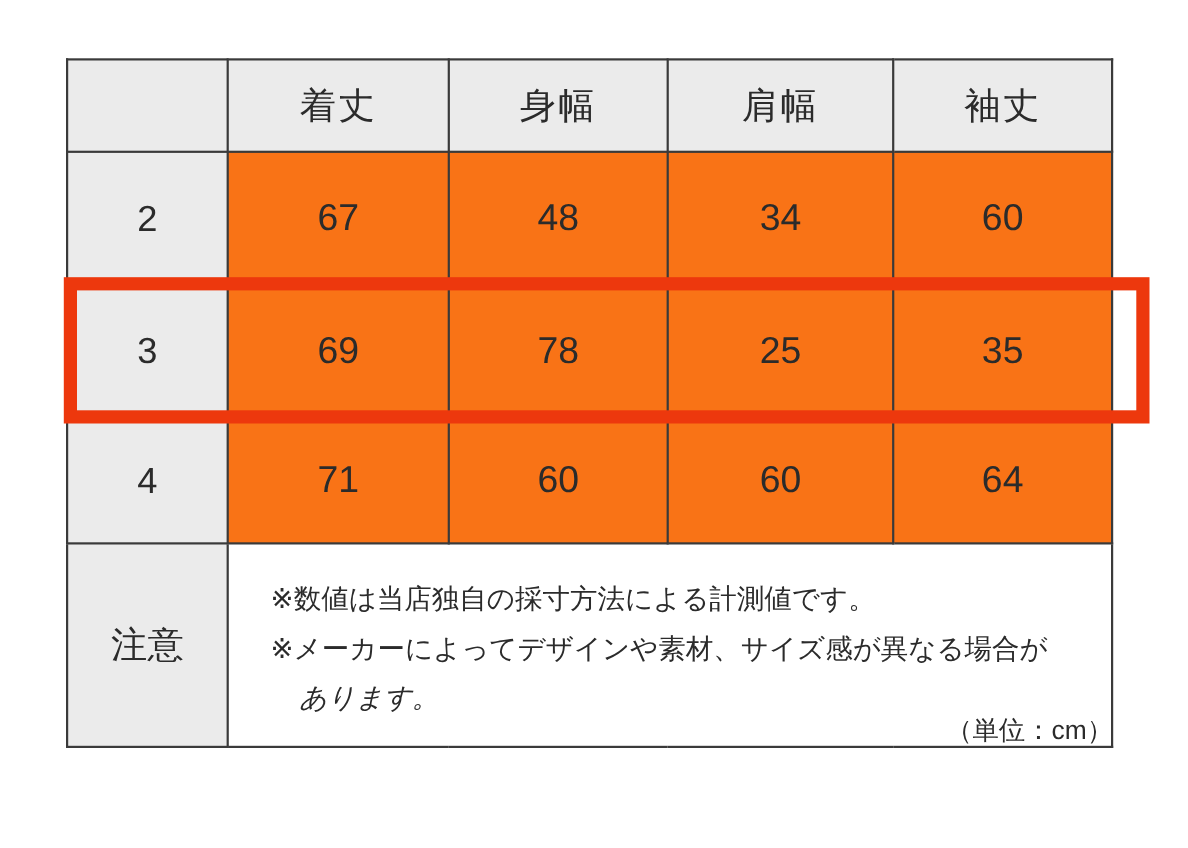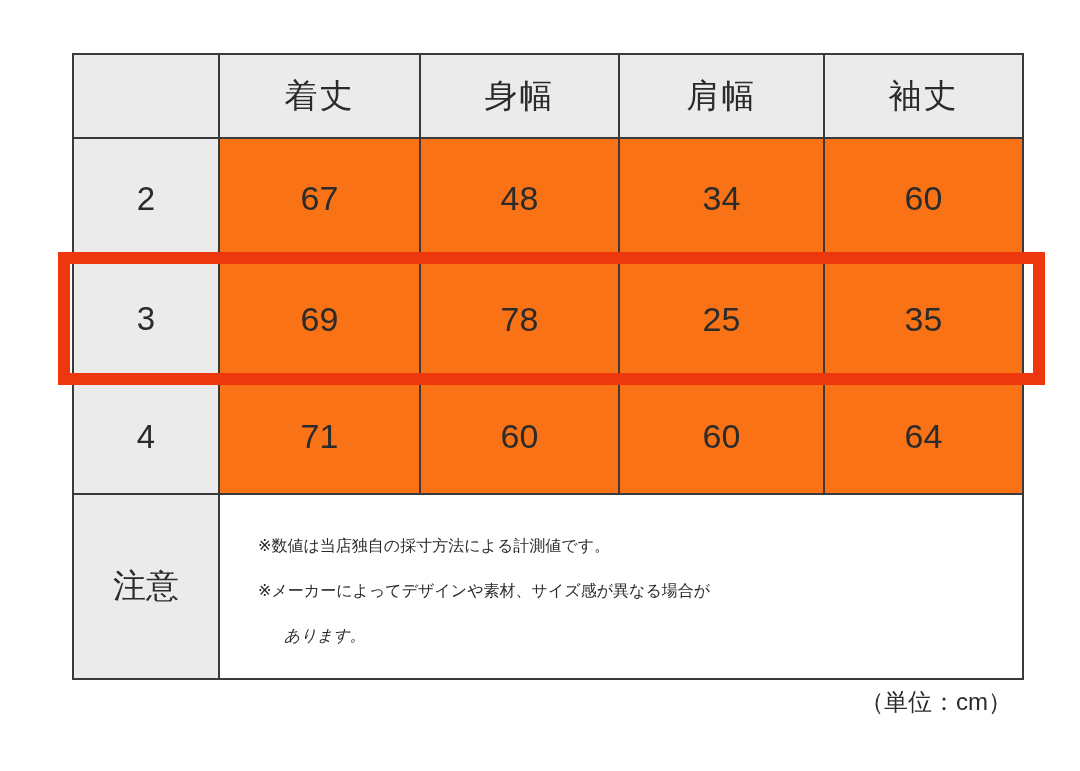--- a/index.html
+++ b/index.html
@@ -7,21 +7,21 @@
     width: 1080px; height: 771px;
     background: #ffffff;
     font-family: "Liberation Sans", "DejaVu Sans", sans-serif;
     color: #2b2b2b;
     overflow: hidden;
   }
   .stage { position: relative; width: 1080px; height: 771px; }
 
   table.size-chart {
     position: absolute;
-    left: 72px; top: 53px;
+    left: 60px; top: 53px;
     width: 950px; height: 619px;
     border-collapse: collapse;
     table-layout: fixed;
   }
   table.size-chart td, table.size-chart th {
     border: 2px solid #3a3a3a;
     text-align: center;
     vertical-align: middle;
     font-weight: normal;
   }
@@ -38,37 +38,37 @@
   .value-cell {
     background: #f97316;
     font-size: 34px;
   }
   .note-cell {
     background: #ffffff;
     text-align: left !important;
     padding: 28px 20px 20px 38px;
   }
   .note-line {
-    font-size: 16px;
+    font-size: 25px;
     line-height: 45px;
     white-space: nowrap;
   }
   .note-line.wrap-line { padding-left: 26px; font-style: italic; }
 
   .highlight-box {
     position: absolute;
     left: 58px; top: 252px;
     width: 987px; height: 133px;
     border: 12px solid #ed380d;
     pointer-events: none;
   }
 
   .unit-label {
     position: absolute;
-    top: 686px;
+    top: 648px;
     left: 72px;
     width: 940px;
     text-align: right;
     font-size: 24px;
     color: #2b2b2b;
   }
 </style>
 </head>
 <body>
 

